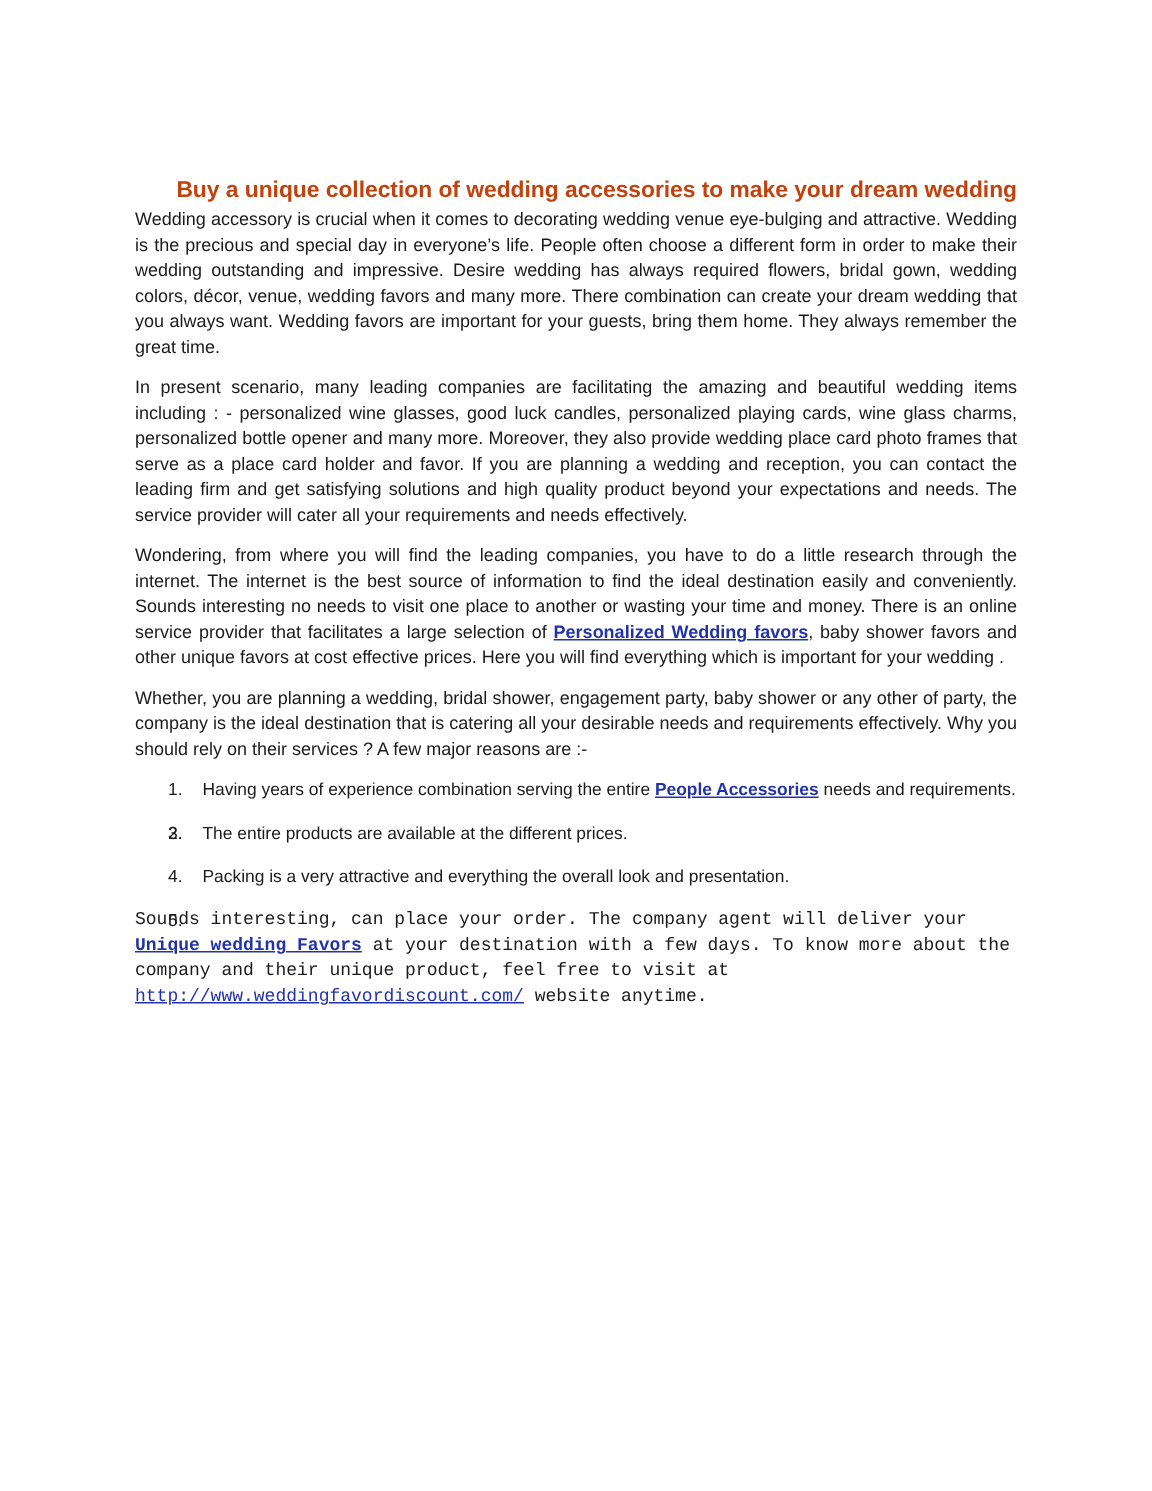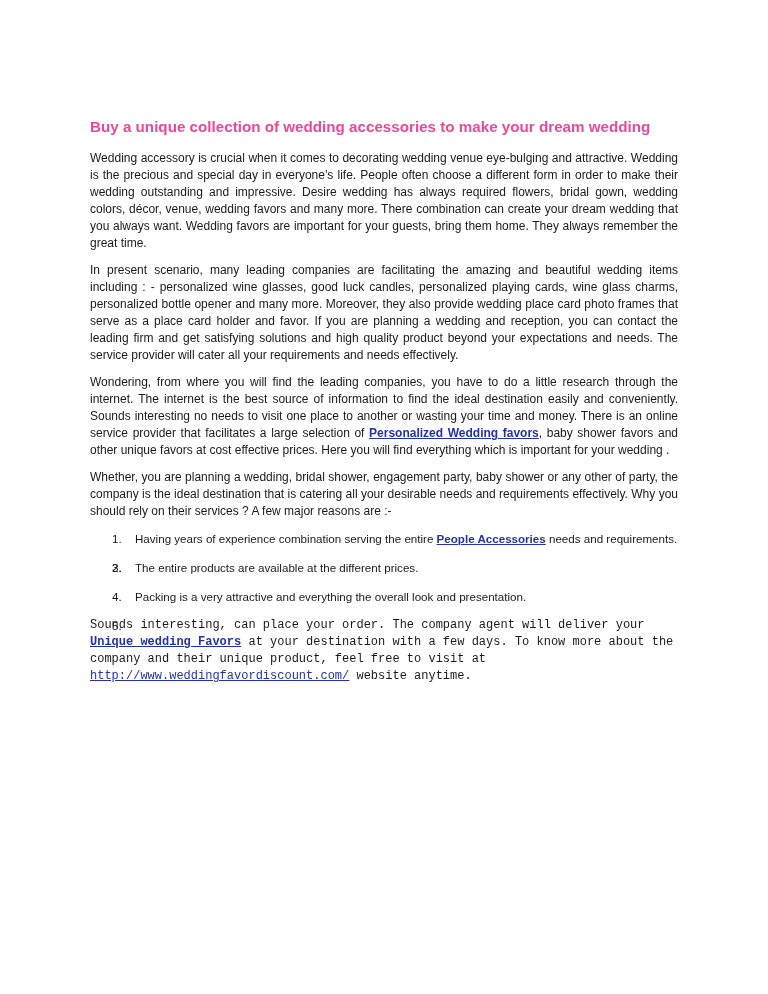--- a/index.html
+++ b/index.html
@@ -1,20 +1,20 @@
 <!DOCTYPE html>
 <html><head>
   <meta charset="utf-8">
   <style>
     html, body { margin: 0; padding: 0; background: #ffffff; }
     body { width: 768px; height: 994px; position: relative; overflow: hidden;
       font-family: "Liberation Sans", sans-serif; color: #1a1a1a; }
     .page { position: absolute; left: 90px; top: 118px; width: 588px; }
     h1 { font-family: "Liberation Sans", sans-serif; font-size: 15.2px; font-weight: bold;
-      margin: 0 0 14px 0; line-height: 18px; color: #ec4899; white-space: nowrap; }
+      margin: 0 0 2px 0; line-height: 18px; color: #c2410c; white-space: nowrap; text-align: right; }
     p { font-size: 12px; line-height: 17px; margin: 0 0 10px 0; text-align: justify; }
     a { color: #2233aa; text-decoration: underline; }
     a.bold { font-weight: bold; }
     ol { margin: 0 0 10px 0; padding: 0; list-style: none; }
     ol li { position: relative; padding-left: 45px; font-size: 11.6px; line-height: 17px;
       margin-bottom: 12px; text-align: justify; }
     ol li .num { position: absolute; left: 22px; top: 0; }
   </style>
 </head>
 <body>

